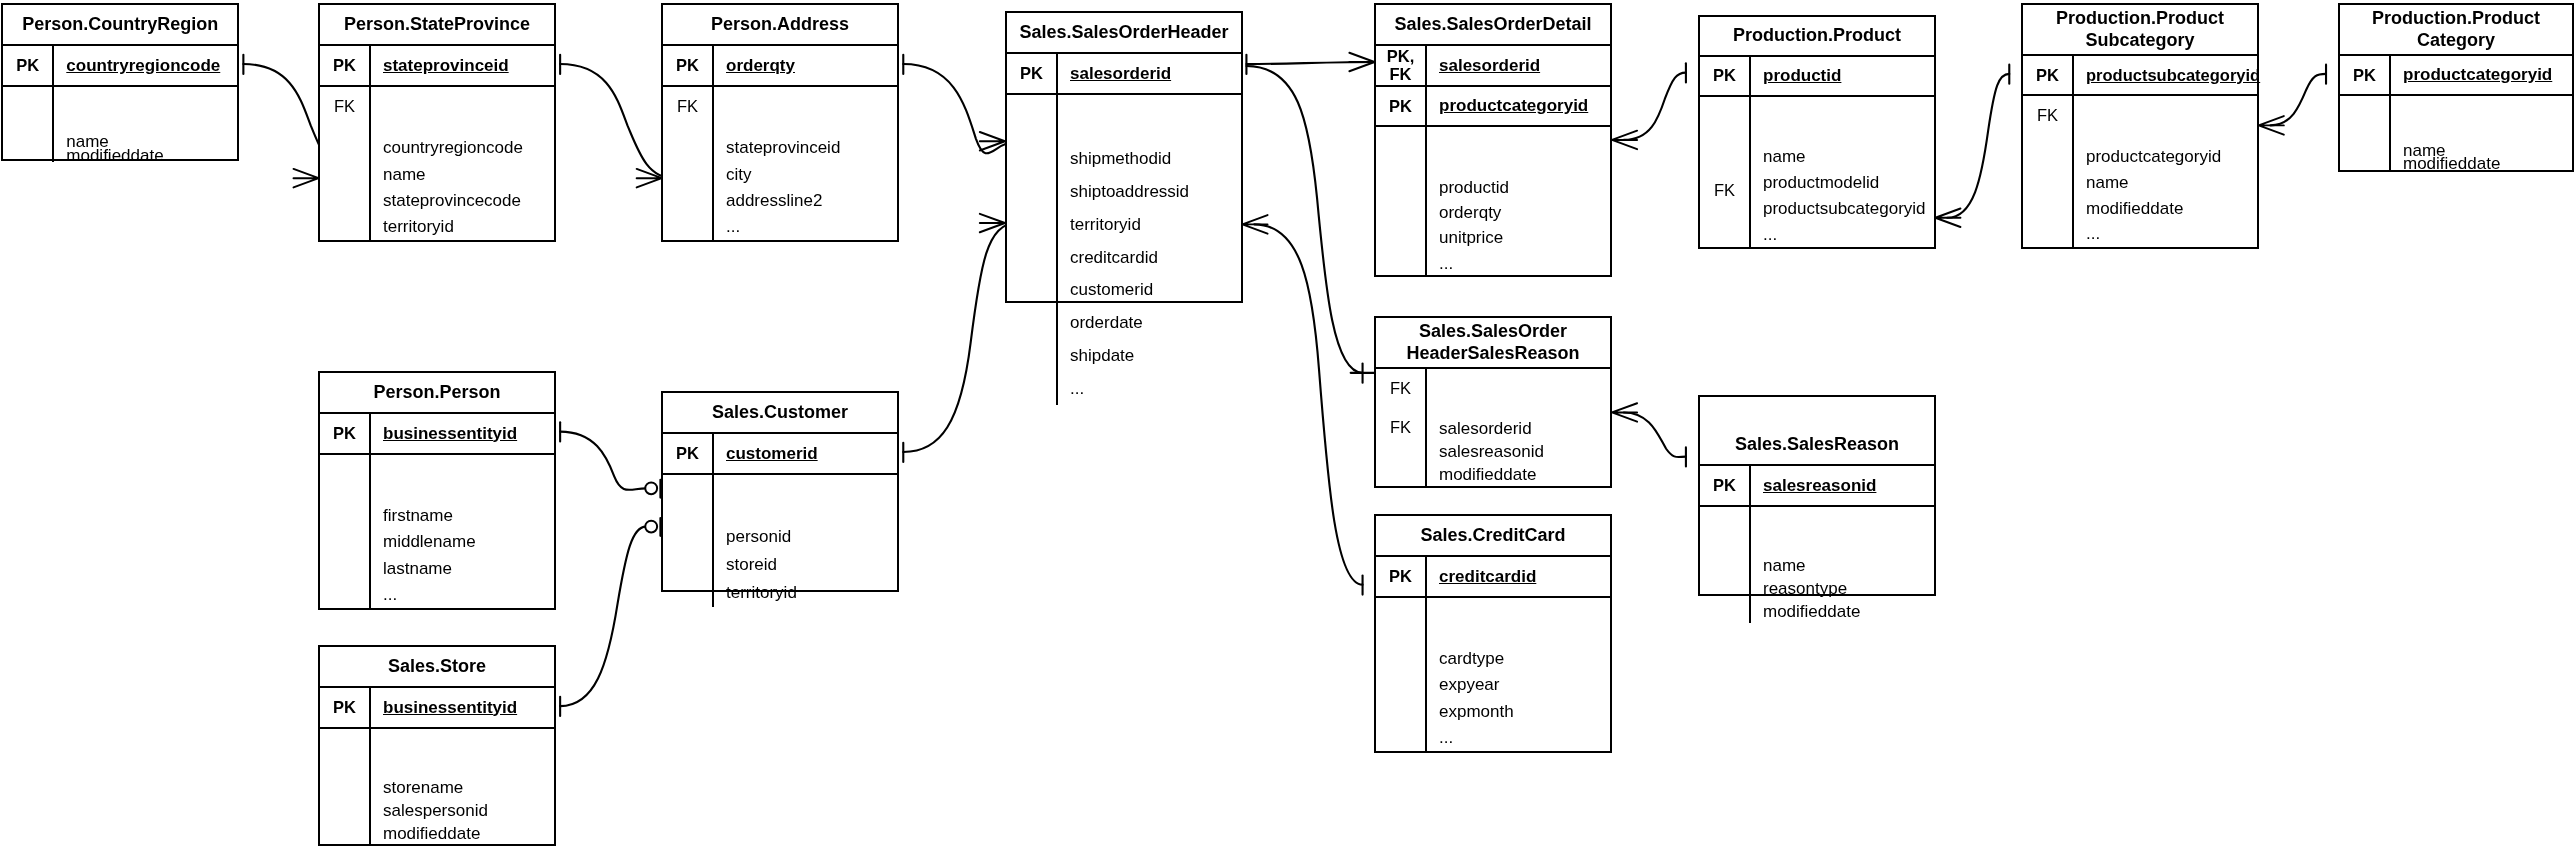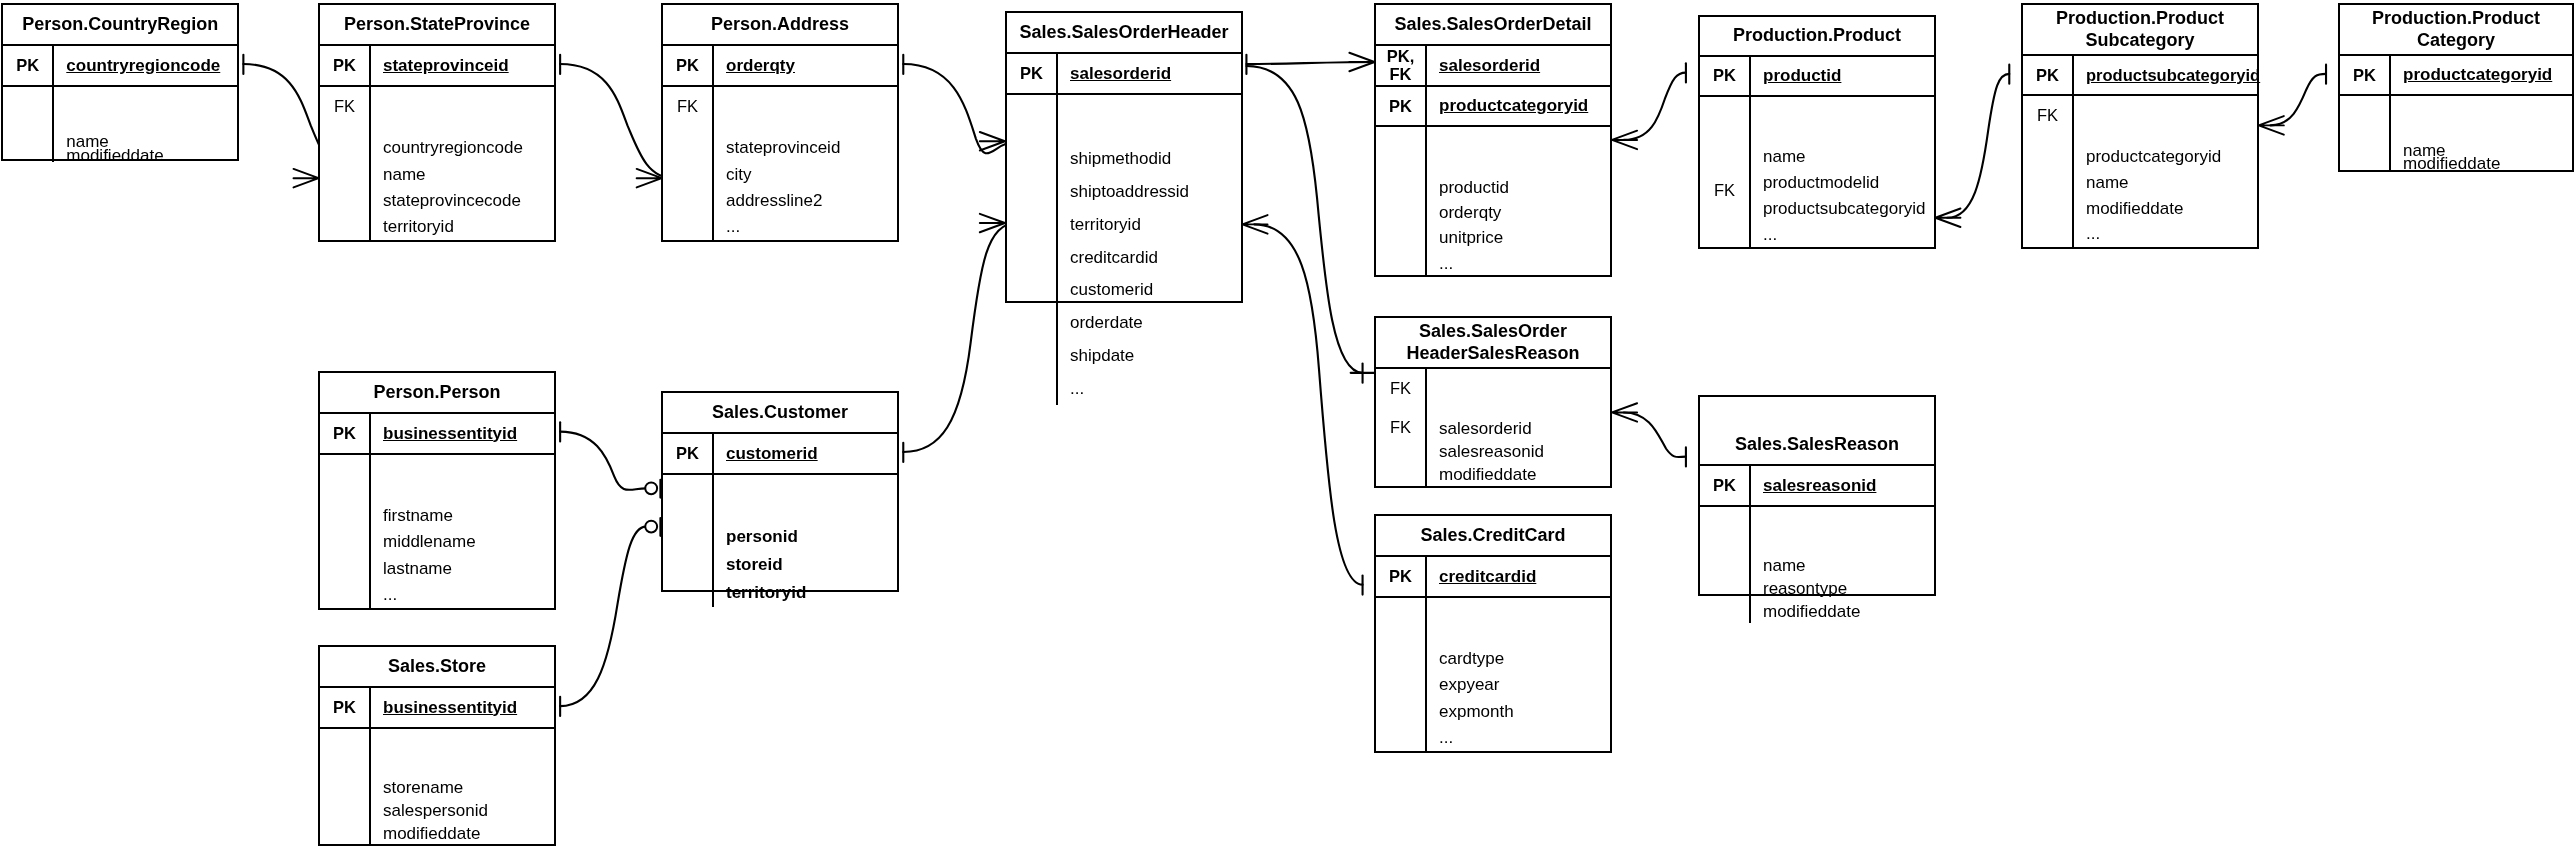--- a/index.html
+++ b/index.html
@@ -403,21 +403,21 @@
       </div>
     </div>
   </div>
 
   <div class="entity" style="left:661px; top:391px; width:238px; height:201px;">
     <div class="ent-title" style="height:41px;">Sales.Customer</div>
     <div class="ent-row" style="height:41px;">
       <div class="key-cell pk">PK</div>
       <div class="attr-cell pkattr">customerid</div>
     </div>
-    <div class="body-block" style="height:132px;font-weight:bold;">
+    <div class="body-block" style="height:132px;">
       <div class="body-keys">
         <div class="bkey" style="height:33.33%"></div>
         <div class="bkey" style="height:33.33%"></div>
         <div class="bkey" style="height:33.33%"></div>
       </div>
       <div class="body-attrs">
         <div class="battr" style="height:33.33%">personid</div>
         <div class="battr" style="height:33.33%">storeid</div>
         <div class="battr" style="height:33.33%">territoryid</div>
       </div>

